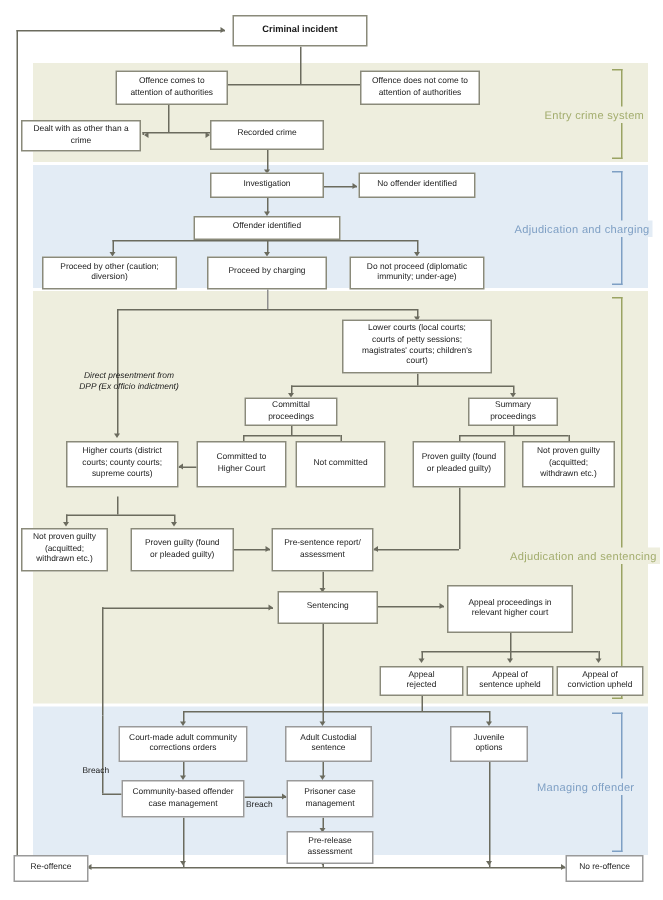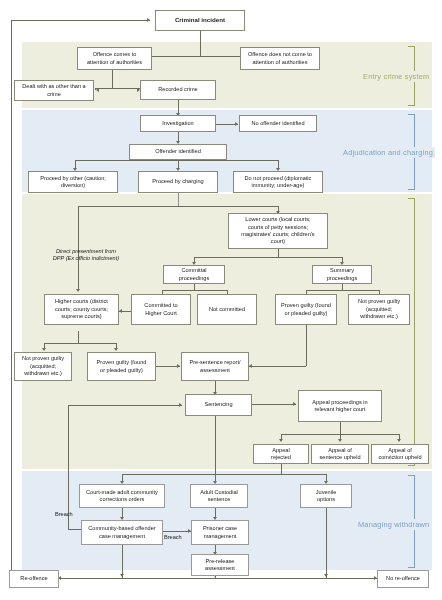--- a/index.html
+++ b/index.html
@@ -82,21 +82,22 @@
   <div class="band olive" style="left:22px;top:194px;width:410px;height:275px;"></div>
   <div class="band blue" style="left:22px;top:471px;width:410px;height:99px;"></div>
 
   <div class="bracket olive" style="left:408px;top:46px;width:6px;height:58px;"></div>
   <div class="bracket blue" style="left:408px;top:114px;width:6px;height:74px;"></div>
   <div class="bracket olive" style="left:408px;top:198px;width:6px;height:266px;"></div>
   <div class="bracket blue" style="left:408px;top:475px;width:6px;height:91px;"></div>
 
   <div class="band-label olive" style="left:361px;top:71px;">Entry crime system</div>
   <div class="band-label blue" style="left:341px;top:147px;">Adjudication and charging</div>
-  <div class="band-label blue" style="left:356px;top:519px;">Managing withdrawn</div>
+  <div class="band-label olive" style="left:338px;top:365px;">Adjudication and sentencing</div>
+  <div class="band-label blue" style="left:356px;top:519px;">Managing offender</div>
 
   <div class="ln v" style="left:200px;top:31px;height:25px;"></div>
   <div class="ln h" style="left:136px;top:56px;width:129px;"></div>
 
   <div class="ah left" style="left:136px;top:53.5px;"></div>
 
   <div class="ah right" style="left:262px;top:53.5px;"></div>
 
   <div class="ln v" style="left:112px;top:70px;height:18px;"></div>
   <div class="ln h" style="left:95px;top:88px;width:45px;"></div>

